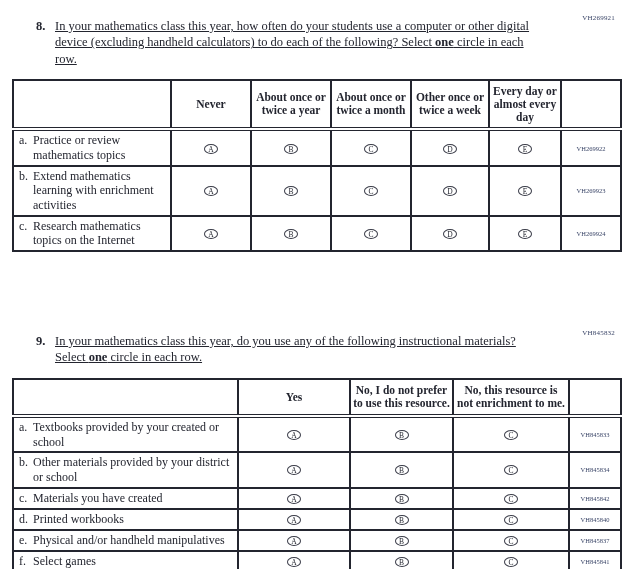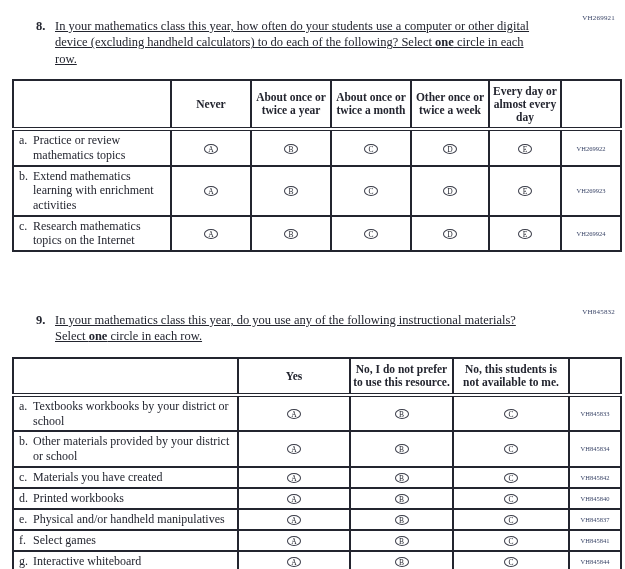--- a/index.html
+++ b/index.html
@@ -41,21 +41,21 @@
   .opt-cell { text-align: center; }
   .circle {
     display: inline-block; width: 14px; height: 10px;
     border: 1px solid #3a3c48; border-radius: 50%;
     font-size: 7.5px; line-height: 10px; text-align: center;
     color: #23252f; cursor: pointer; background: #fff;
   }
   .code-cell { font-size: 6.5px; text-align: center; color: #3b4668; padding: 0 1px; }
 
   .t1 { margin-top: 12px; }
-  .gap-q9 { margin-top: 48px; }
+  .gap-q9 { margin-top: 69px; }
   .t2 { margin-top: 13px; }
 </style>
 </head>
 <body>
 
 <div class="page">
 
   <div class="code-line">
     <span class="vh-code">VH269921</span>
   </div>
@@ -147,30 +147,30 @@
         <col style="width:112px">
         <col style="width:103px">
       <col style="width:116px">
         <col style="width:52px">
     </colgroup>
     <thead>
       <tr>
         <th></th>
         <th>Yes</th>
         <th>No, I do not prefer to use this resource.</th>
-        <th>No, this students is not available to me.</th>
+        <th>No, this resource is not enrichment to me.</th>
         <th></th>
       </tr>
     </thead>
     <tbody>
       <tr>
         <td>
           <div class="rowlabel">
               <span class="rowletter">a.</span>
-              <span>Textbooks workbooks by your district or school</span>
+              <span>Textbooks provided by your created or school</span>
             </div>
         </td>
         <td class="opt-cell"><span class="circle">A</span></td>
         <td class="opt-cell"><span class="circle">B</span></td>
         <td class="opt-cell"><span class="circle">C</span></td>
         <td class="code-cell">VH845833</td>
       </tr>
       <tr>
         <td>
           <div class="rowlabel">

